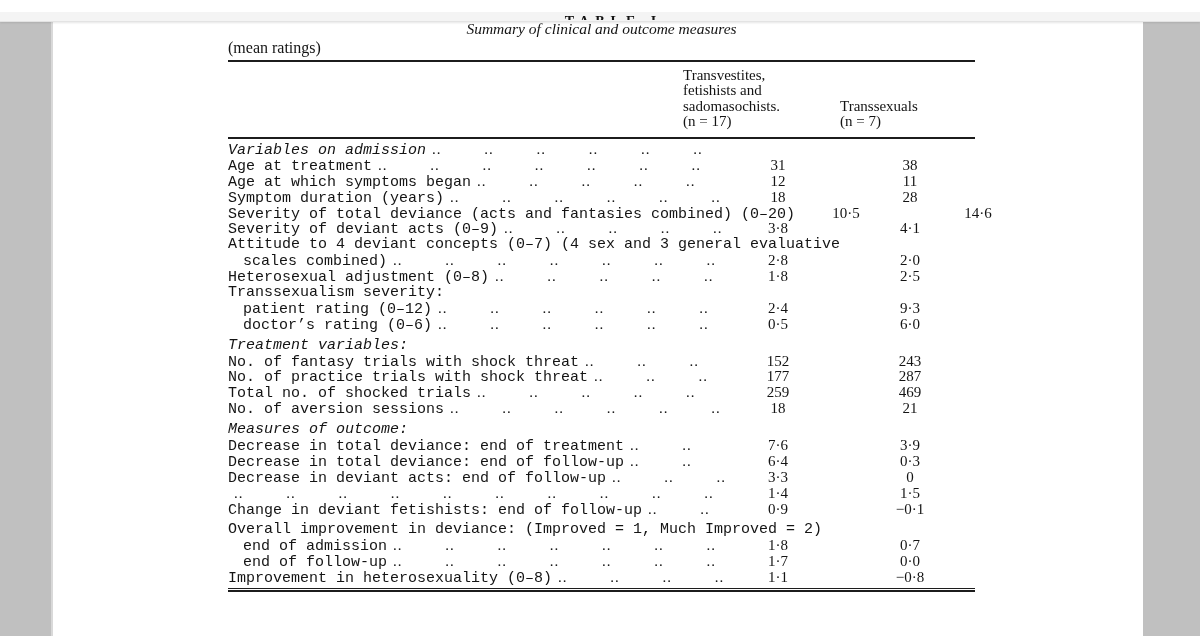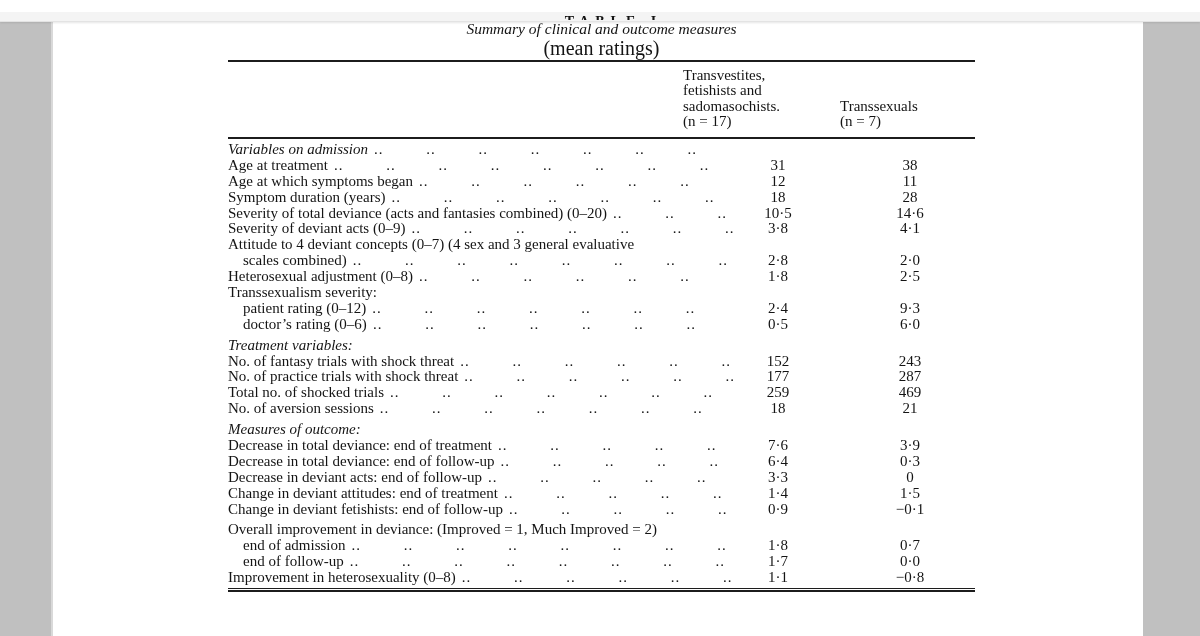--- a/index.html
+++ b/index.html
@@ -46,36 +46,36 @@
     font-size: 14px; font-weight: 700;
     letter-spacing: 6px; line-height: 20px;
     margin-top: -12px;
     transform: translateX(12px);
   }
   .t1 {
     margin: 0; text-align: center;
     font-style: italic; font-size: 15.5px; line-height: 18px;
   }
   .t2 {
-    margin: 0; text-align: center;
-    font-size: 20px; line-height: 20px;
+    margin: 0; text-align: left;
+    font-size: 16px; line-height: 20px;
   }
   .rule-top { margin-top: 2px; border-top: 2.5px solid #1c1c1c; }
   .rule-mid { border-top: 2.5px solid #1c1c1c; }
   .header-block { position: relative; height: 75px; font-size: 15px; }
   .ghdr { position: absolute; text-align: left; line-height: 15.4px; }
   .ghdr1 { left: 455px; width: 190px; top: 6px; }
   .ghdr2 { left: 612px; width: 140px; top: 36.8px; }
   .rows { padding-top: 3px; }
   .row {
     display: flex; align-items: baseline;
     height: 15.9px; line-height: 15.9px;
     font-size: 15px; white-space: nowrap;
   }
-  .row .lbl { flex: 0 0 auto; }
+  .row .lbl { flex: 0 0 auto; font-family: Liberation Mono, monospace; }
   .row .leader {
     flex: 1 1 auto; overflow: hidden;
     white-space: nowrap; padding-left: 6px;
     letter-spacing: 1px;
   }
   .row .val { flex: 0 0 auto; text-align: center; }
   .v1 { width: 90px; }
   .v2 { width: 90px; margin-left: 42px; margin-right: 20px; }
   .row.indent .lbl { padding-left: 15px; }
   .row.sec .lbl { font-style: italic; }
@@ -263,21 +263,20 @@
       </div>
 
       <div class="row">
         <span class="lbl">Decrease in deviant acts: end of follow-up</span>
         <span class="leader">..&nbsp;&nbsp;&nbsp;&nbsp;&nbsp;&nbsp;&nbsp;&nbsp;&nbsp;..&nbsp;&nbsp;&nbsp;&nbsp;&nbsp;&nbsp;&nbsp;&nbsp;&nbsp;..&nbsp;&nbsp;&nbsp;&nbsp;&nbsp;&nbsp;&nbsp;&nbsp;&nbsp;..&nbsp;&nbsp;&nbsp;&nbsp;&nbsp;&nbsp;&nbsp;&nbsp;&nbsp;..&nbsp;&nbsp;&nbsp;&nbsp;&nbsp;&nbsp;&nbsp;&nbsp;&nbsp;..&nbsp;&nbsp;&nbsp;&nbsp;&nbsp;&nbsp;&nbsp;&nbsp;&nbsp;..&nbsp;&nbsp;&nbsp;&nbsp;&nbsp;&nbsp;&nbsp;&nbsp;&nbsp;..&nbsp;&nbsp;&nbsp;&nbsp;&nbsp;&nbsp;&nbsp;&nbsp;&nbsp;..&nbsp;&nbsp;&nbsp;&nbsp;&nbsp;&nbsp;&nbsp;&nbsp;&nbsp;..&nbsp;&nbsp;&nbsp;&nbsp;&nbsp;&nbsp;&nbsp;&nbsp;&nbsp;..&nbsp;&nbsp;&nbsp;&nbsp;&nbsp;&nbsp;&nbsp;&nbsp;&nbsp;..&nbsp;&nbsp;&nbsp;&nbsp;&nbsp;&nbsp;&nbsp;&nbsp;&nbsp;..&nbsp;&nbsp;&nbsp;&nbsp;&nbsp;&nbsp;&nbsp;&nbsp;&nbsp;..&nbsp;&nbsp;&nbsp;&nbsp;&nbsp;&nbsp;&nbsp;&nbsp;&nbsp;</span>
         <span class="val v1">3·3</span>
         <span class="val v2">0</span>
       </div>
 
       <div class="row">
-        <span class="lbl">Change in deviant attitudes: end of treatment</span>
         <span class="leader">..&nbsp;&nbsp;&nbsp;&nbsp;&nbsp;&nbsp;&nbsp;&nbsp;&nbsp;..&nbsp;&nbsp;&nbsp;&nbsp;&nbsp;&nbsp;&nbsp;&nbsp;&nbsp;..&nbsp;&nbsp;&nbsp;&nbsp;&nbsp;&nbsp;&nbsp;&nbsp;&nbsp;..&nbsp;&nbsp;&nbsp;&nbsp;&nbsp;&nbsp;&nbsp;&nbsp;&nbsp;..&nbsp;&nbsp;&nbsp;&nbsp;&nbsp;&nbsp;&nbsp;&nbsp;&nbsp;..&nbsp;&nbsp;&nbsp;&nbsp;&nbsp;&nbsp;&nbsp;&nbsp;&nbsp;..&nbsp;&nbsp;&nbsp;&nbsp;&nbsp;&nbsp;&nbsp;&nbsp;&nbsp;..&nbsp;&nbsp;&nbsp;&nbsp;&nbsp;&nbsp;&nbsp;&nbsp;&nbsp;..&nbsp;&nbsp;&nbsp;&nbsp;&nbsp;&nbsp;&nbsp;&nbsp;&nbsp;..&nbsp;&nbsp;&nbsp;&nbsp;&nbsp;&nbsp;&nbsp;&nbsp;&nbsp;..&nbsp;&nbsp;&nbsp;&nbsp;&nbsp;&nbsp;&nbsp;&nbsp;&nbsp;..&nbsp;&nbsp;&nbsp;&nbsp;&nbsp;&nbsp;&nbsp;&nbsp;&nbsp;..&nbsp;&nbsp;&nbsp;&nbsp;&nbsp;&nbsp;&nbsp;&nbsp;&nbsp;..&nbsp;&nbsp;&nbsp;&nbsp;&nbsp;&nbsp;&nbsp;&nbsp;&nbsp;</span>
         <span class="val v1">1·4</span>
         <span class="val v2">1·5</span>
       </div>
 
       <div class="row">
         <span class="lbl">Change in deviant fetishists: end of follow-up</span>
         <span class="leader">..&nbsp;&nbsp;&nbsp;&nbsp;&nbsp;&nbsp;&nbsp;&nbsp;&nbsp;..&nbsp;&nbsp;&nbsp;&nbsp;&nbsp;&nbsp;&nbsp;&nbsp;&nbsp;..&nbsp;&nbsp;&nbsp;&nbsp;&nbsp;&nbsp;&nbsp;&nbsp;&nbsp;..&nbsp;&nbsp;&nbsp;&nbsp;&nbsp;&nbsp;&nbsp;&nbsp;&nbsp;..&nbsp;&nbsp;&nbsp;&nbsp;&nbsp;&nbsp;&nbsp;&nbsp;&nbsp;..&nbsp;&nbsp;&nbsp;&nbsp;&nbsp;&nbsp;&nbsp;&nbsp;&nbsp;..&nbsp;&nbsp;&nbsp;&nbsp;&nbsp;&nbsp;&nbsp;&nbsp;&nbsp;..&nbsp;&nbsp;&nbsp;&nbsp;&nbsp;&nbsp;&nbsp;&nbsp;&nbsp;..&nbsp;&nbsp;&nbsp;&nbsp;&nbsp;&nbsp;&nbsp;&nbsp;&nbsp;..&nbsp;&nbsp;&nbsp;&nbsp;&nbsp;&nbsp;&nbsp;&nbsp;&nbsp;..&nbsp;&nbsp;&nbsp;&nbsp;&nbsp;&nbsp;&nbsp;&nbsp;&nbsp;..&nbsp;&nbsp;&nbsp;&nbsp;&nbsp;&nbsp;&nbsp;&nbsp;&nbsp;..&nbsp;&nbsp;&nbsp;&nbsp;&nbsp;&nbsp;&nbsp;&nbsp;&nbsp;..&nbsp;&nbsp;&nbsp;&nbsp;&nbsp;&nbsp;&nbsp;&nbsp;&nbsp;</span>
         <span class="val v1">0·9</span>
         <span class="val v2">−0·1</span>

